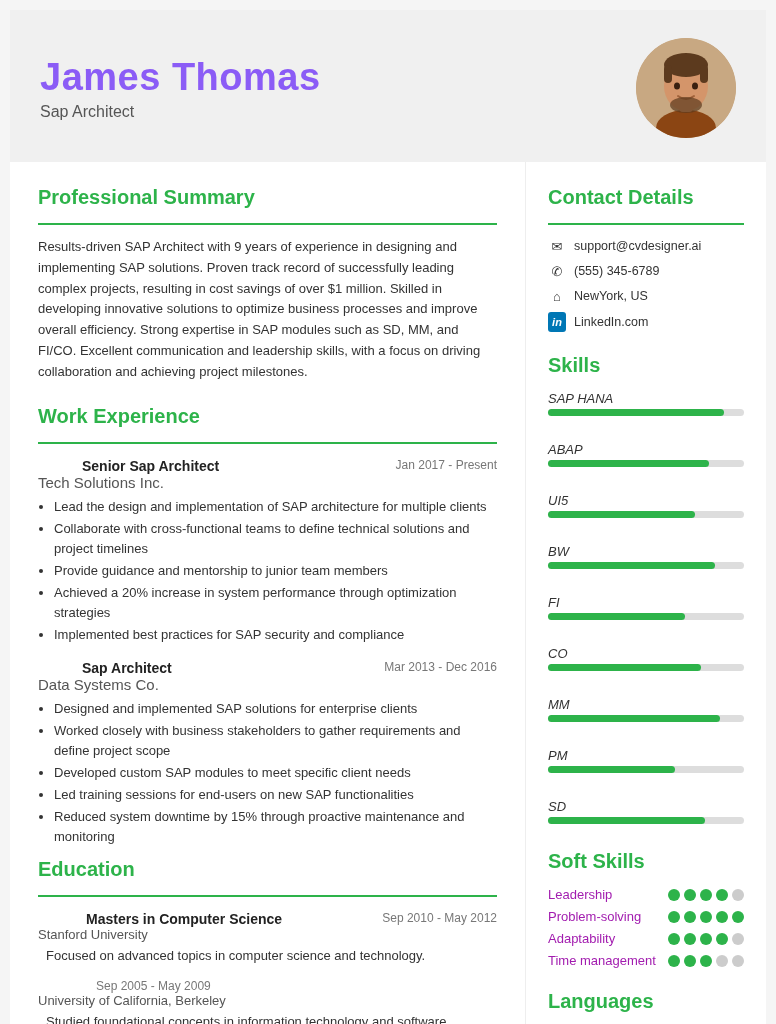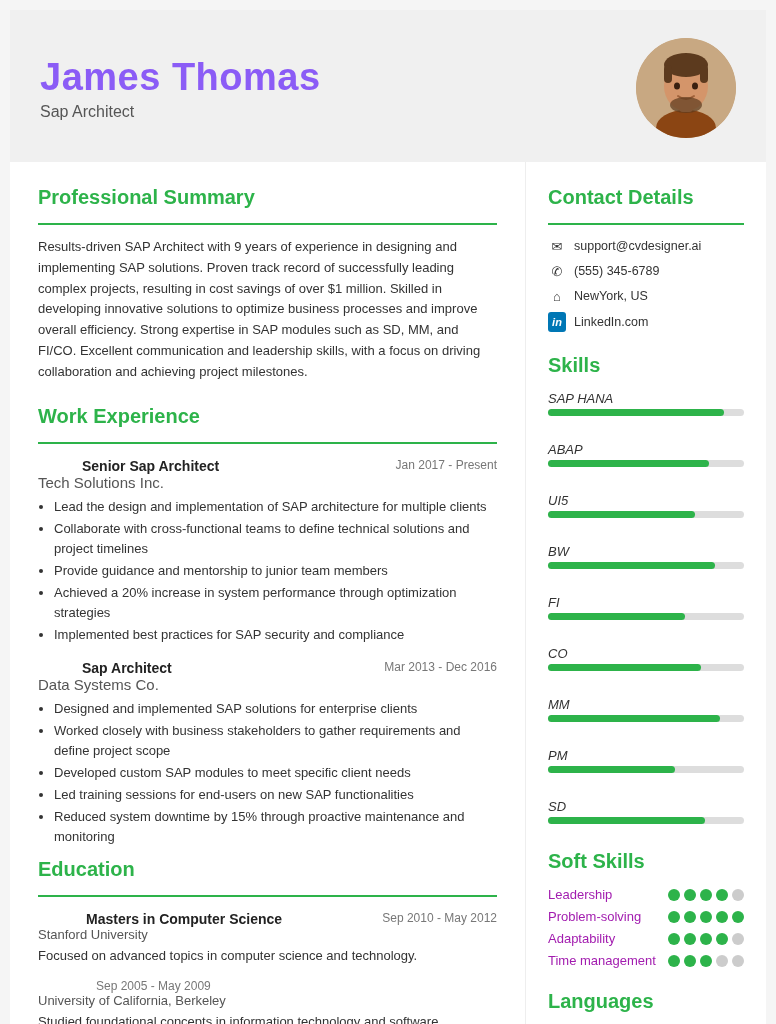--- a/index.html
+++ b/index.html
@@ -150,20 +150,21 @@
     .edu-school {
       font-size: 13px;
       color: #555;
       margin-bottom: 4px;
     }
     .edu-desc {
       font-size: 13px;
       color: #333;
       line-height: 1.5;
       margin-bottom: 10px;
+      margin-left: 8px;
     }
 
     
     .contact-item {
       display: flex;
       align-items: center;
       font-size: 12.5px;
       color: #333;
       margin-bottom: 7px;
     }

